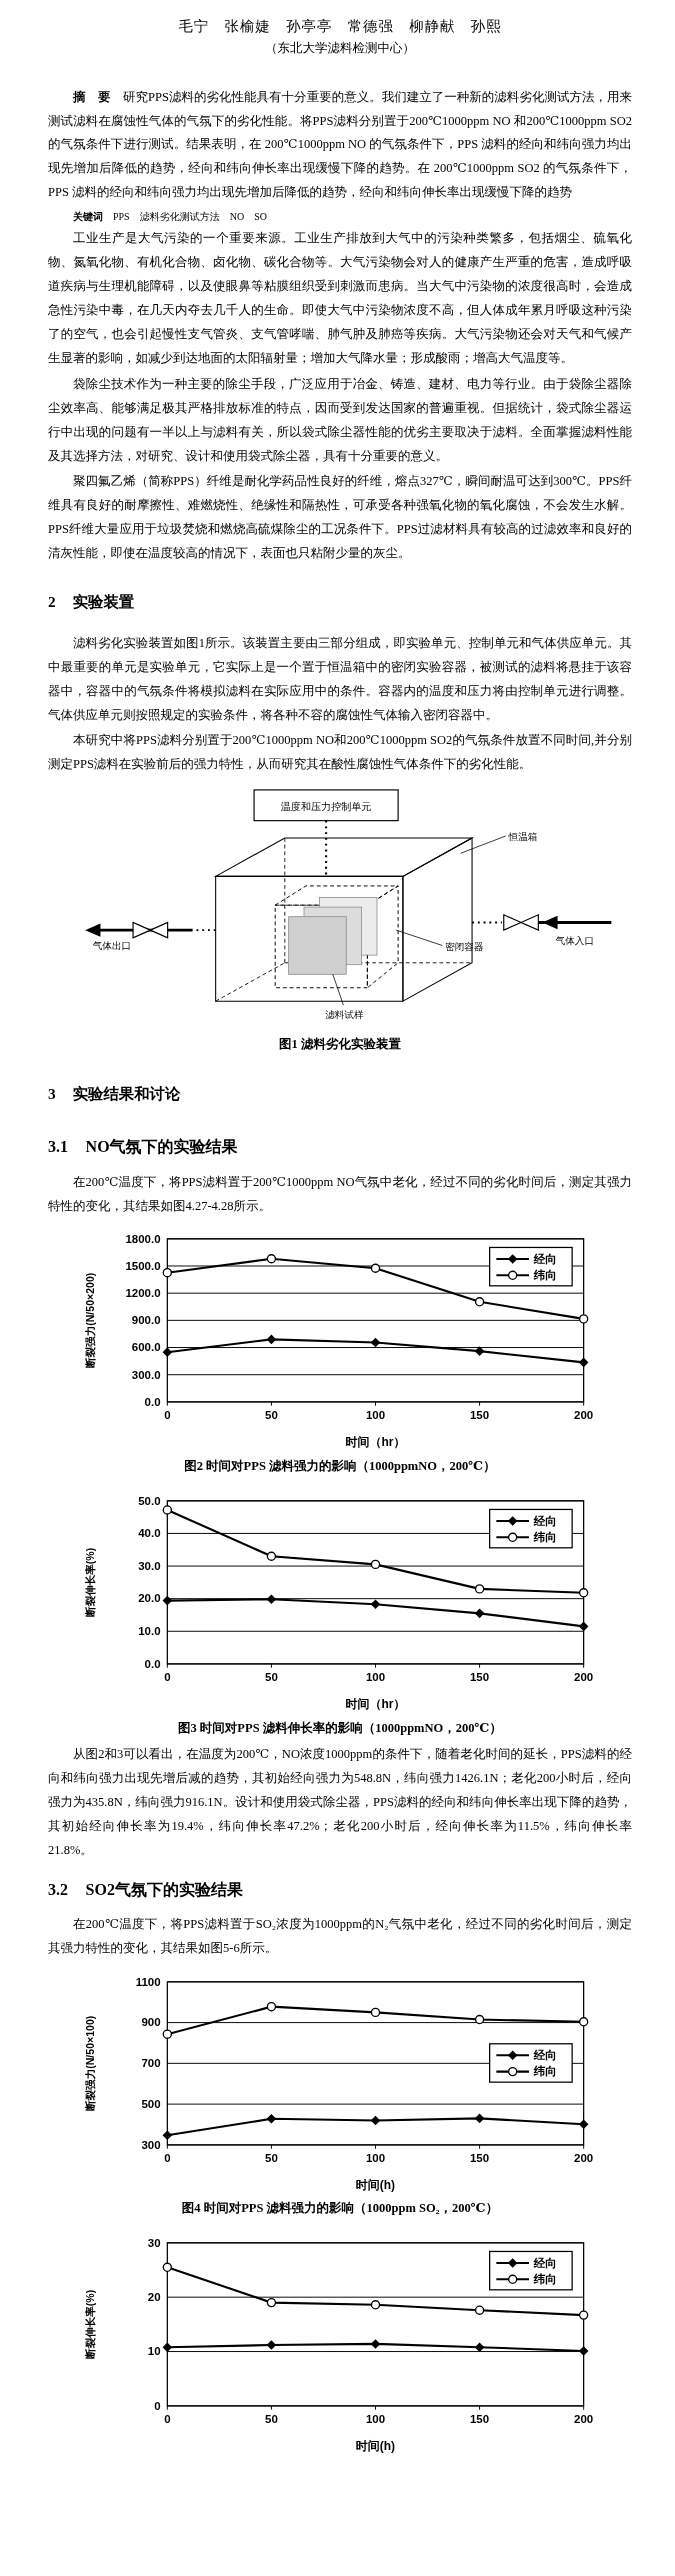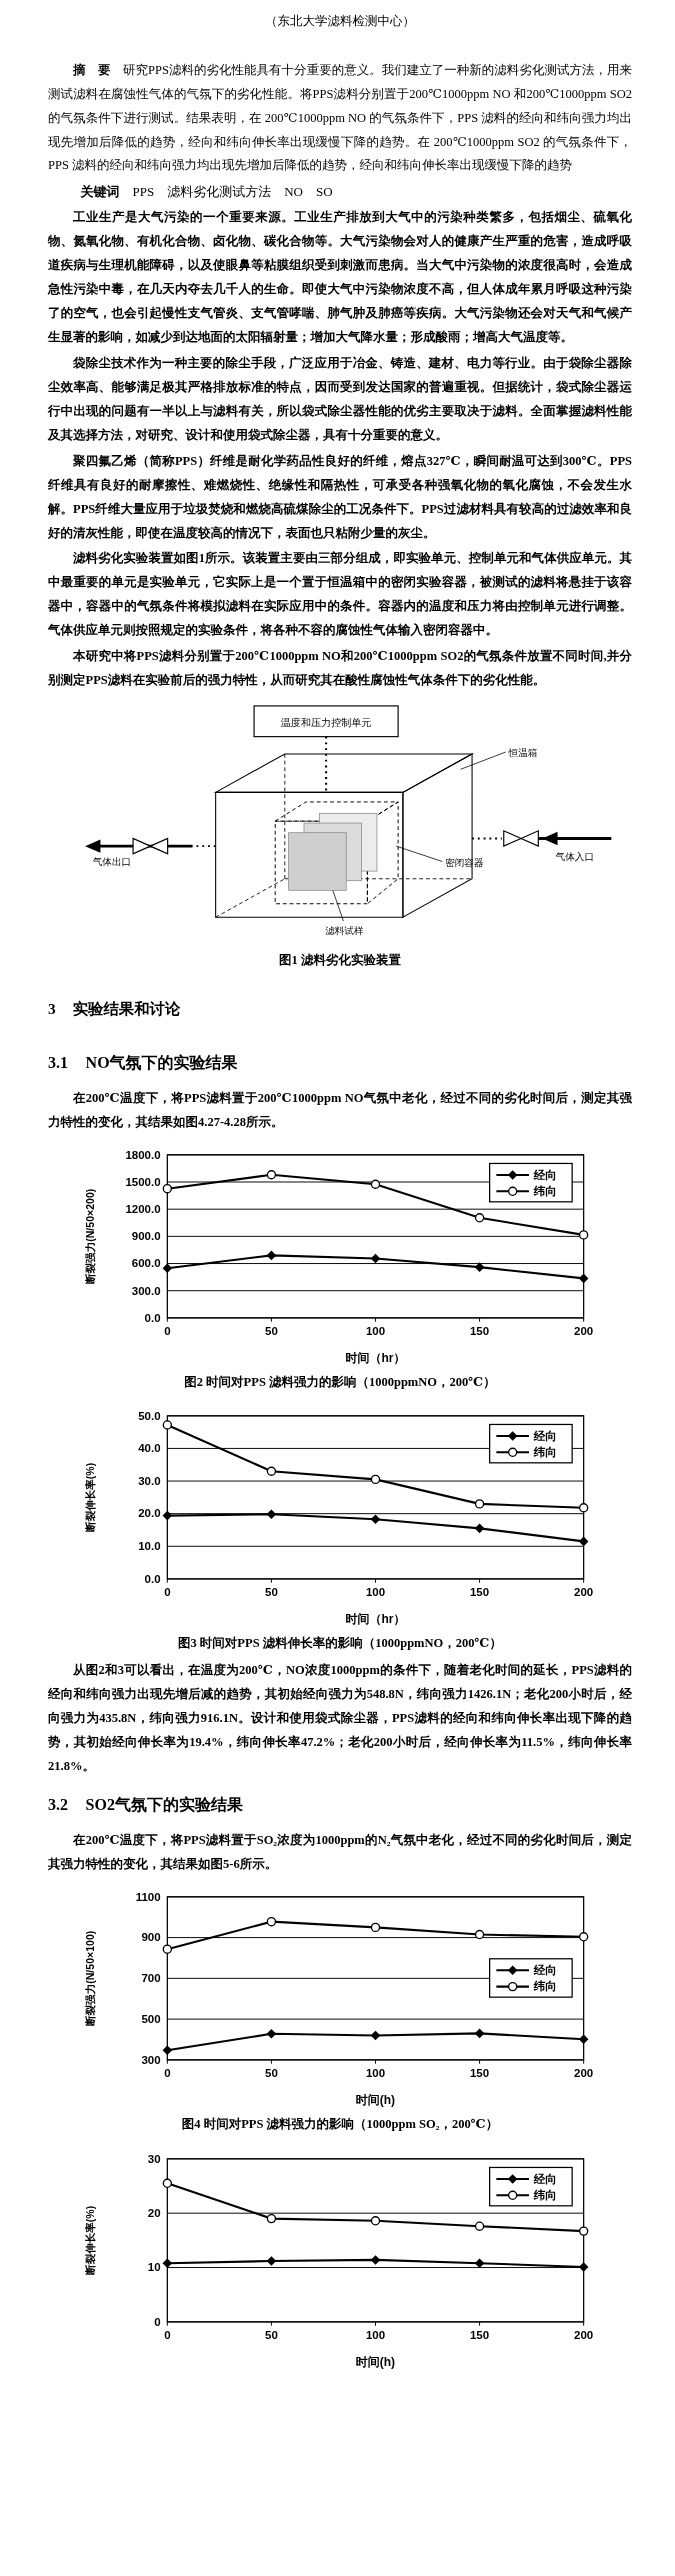--- a/index.html
+++ b/index.html
@@ -6,45 +6,47 @@
   .page{
     width:676px; min-height:2576px; box-sizing:border-box;
     padding:13.4px 44px 13.4px 48px;
     font-family:"Liberation Serif","DejaVu Serif",serif;
     color:#000; background:#fff;
     display:flex; flex-direction:column;
   }
   .authors{text-align:center;font-size:14.4px;margin:3.8px 0 3.8px;letter-spacing:1px;}
   .affil{text-align:center;font-size:12.5px;margin:0 0 29px;}
   .abstract{font-size:12.5px;line-height:1.9;text-align:justify;text-indent:2em;margin:0;}
-  .kw{font-size:13px;line-height:1.9;margin:1.9px 0 0;text-indent:2.5em;}
+  .kw{font-size:10px;line-height:1.9;margin:1.9px 0 0;text-indent:2.5em;}
   .b{font-weight:bold;}
   h2.sec{font-size:15.4px;font-weight:bold;margin:25px 0 17.3px;}
   h3.subsec{font-size:16px;font-weight:bold;margin:15.4px 0 11.5px;}
   h2.sec .num,h3.subsec .num{margin-right:1.1em;}
-  p.para{font-size:12.5px;line-height:1.92;text-align:justify;text-indent:2em;margin:0 0 1.9px;font-weight:bold;}
+  p.para{font-size:12.5px;line-height:1.92;text-align:justify;text-indent:2em;margin:0 0 1.9px;}
   .figure{text-align:center;margin:9.6px 0 5.8px;}
   .figcap{font-weight:bold;font-size:12.5px;margin-top:1.9px;text-align:center;}
   svg{display:inline-block;}
   svg text{font-family:"Liberation Sans","DejaVu Sans",sans-serif;}
 </style>
 </head>
 <body>
 
 <div class="page">
 
+  <div class="authors">毛宁　张榆婕　孙亭亭　常德强　柳静献　孙熙</div>
   <div class="affil">（东北大学滤料检测中心）</div>
 
   <p class="abstract"><span class="b">摘　要</span>　<span>研究PPS滤料的劣化性能具有十分重要的意义。我们建立了一种新的滤料劣化测试方法，用来测试滤料在腐蚀性气体的气氛下的劣化性能。将PPS滤料分别置于200℃1000ppm NO 和200℃1000ppm SO2 的气氛条件下进行测试。结果表明，在 200℃1000ppm NO 的气氛条件下，PPS 滤料的经向和纬向强力均出现先增加后降低的趋势，经向和纬向伸长率出现缓慢下降的趋势。在 200℃1000ppm SO2 的气氛条件下，PPS 滤料的经向和纬向强力均出现先增加后降低的趋势，经向和纬向伸长率出现缓慢下降的趋势</span></p>
   <p class="kw"><span class="b">关键词</span>　<span>PPS　滤料劣化测试方法　NO　SO</span></p>
 
   <p class="para">工业生产是大气污染的一个重要来源。工业生产排放到大气中的污染种类繁多，包括烟尘、硫氧化物、氮氧化物、有机化合物、卤化物、碳化合物等。大气污染物会对人的健康产生严重的危害，造成呼吸道疾病与生理机能障碍，以及使眼鼻等粘膜组织受到刺激而患病。当大气中污染物的浓度很高时，会造成急性污染中毒，在几天内夺去几千人的生命。即使大气中污染物浓度不高，但人体成年累月呼吸这种污染了的空气，也会引起慢性支气管炎、支气管哮喘、肺气肿及肺癌等疾病。大气污染物还会对天气和气候产生显著的影响，如减少到达地面的太阳辐射量；增加大气降水量；形成酸雨；增高大气温度等。</p>
   <p class="para">袋除尘技术作为一种主要的除尘手段，广泛应用于冶金、铸造、建材、电力等行业。由于袋除尘器除尘效率高、能够满足极其严格排放标准的特点，因而受到发达国家的普遍重视。但据统计，袋式除尘器运行中出现的问题有一半以上与滤料有关，所以袋式除尘器性能的优劣主要取决于滤料。全面掌握滤料性能及其选择方法，对研究、设计和使用袋式除尘器，具有十分重要的意义。</p>
   <p class="para">聚四氟乙烯（简称PPS）纤维是耐化学药品性良好的纤维，熔点327℃，瞬间耐温可达到300℃。PPS纤维具有良好的耐摩擦性、难燃烧性、绝缘性和隔热性，可承受各种强氧化物的氧化腐蚀，不会发生水解。PPS纤维大量应用于垃圾焚烧和燃烧高硫煤除尘的工况条件下。PPS过滤材料具有较高的过滤效率和良好的清灰性能，即使在温度较高的情况下，表面也只粘附少量的灰尘。</p>
 
+  <h2 class="sec"><span class="num">2</span><span>实验装置</span></h2>
   <p class="para">滤料劣化实验装置如图1所示。该装置主要由三部分组成，即实验单元、控制单元和气体供应单元。其中最重要的单元是实验单元，它实际上是一个置于恒温箱中的密闭实验容器，被测试的滤料将悬挂于该容器中，容器中的气氛条件将模拟滤料在实际应用中的条件。容器内的温度和压力将由控制单元进行调整。气体供应单元则按照规定的实验条件，将各种不容的腐蚀性气体输入密闭容器中。</p>
   <p class="para">本研究中将PPS滤料分别置于200℃1000ppm NO和200℃1000ppm SO2的气氛条件放置不同时间,并分别测定PPS滤料在实验前后的强力特性，从而研究其在酸性腐蚀性气体条件下的劣化性能。</p>
 
   <div class="figure">
     <svg width="557" height="242" viewBox="0 0 580 252">
 
       <rect x="200" y="2" width="150" height="32" fill="#fff" stroke="#000" stroke-width="1.2"></rect>
       <text x="275" y="23" text-anchor="middle" font-size="10.5">温度和压力控制单元</text>
       <line x1="275" y1="34" x2="275" y2="92" stroke="#000" stroke-width="2.2" stroke-dasharray="2,4"></line>
 

